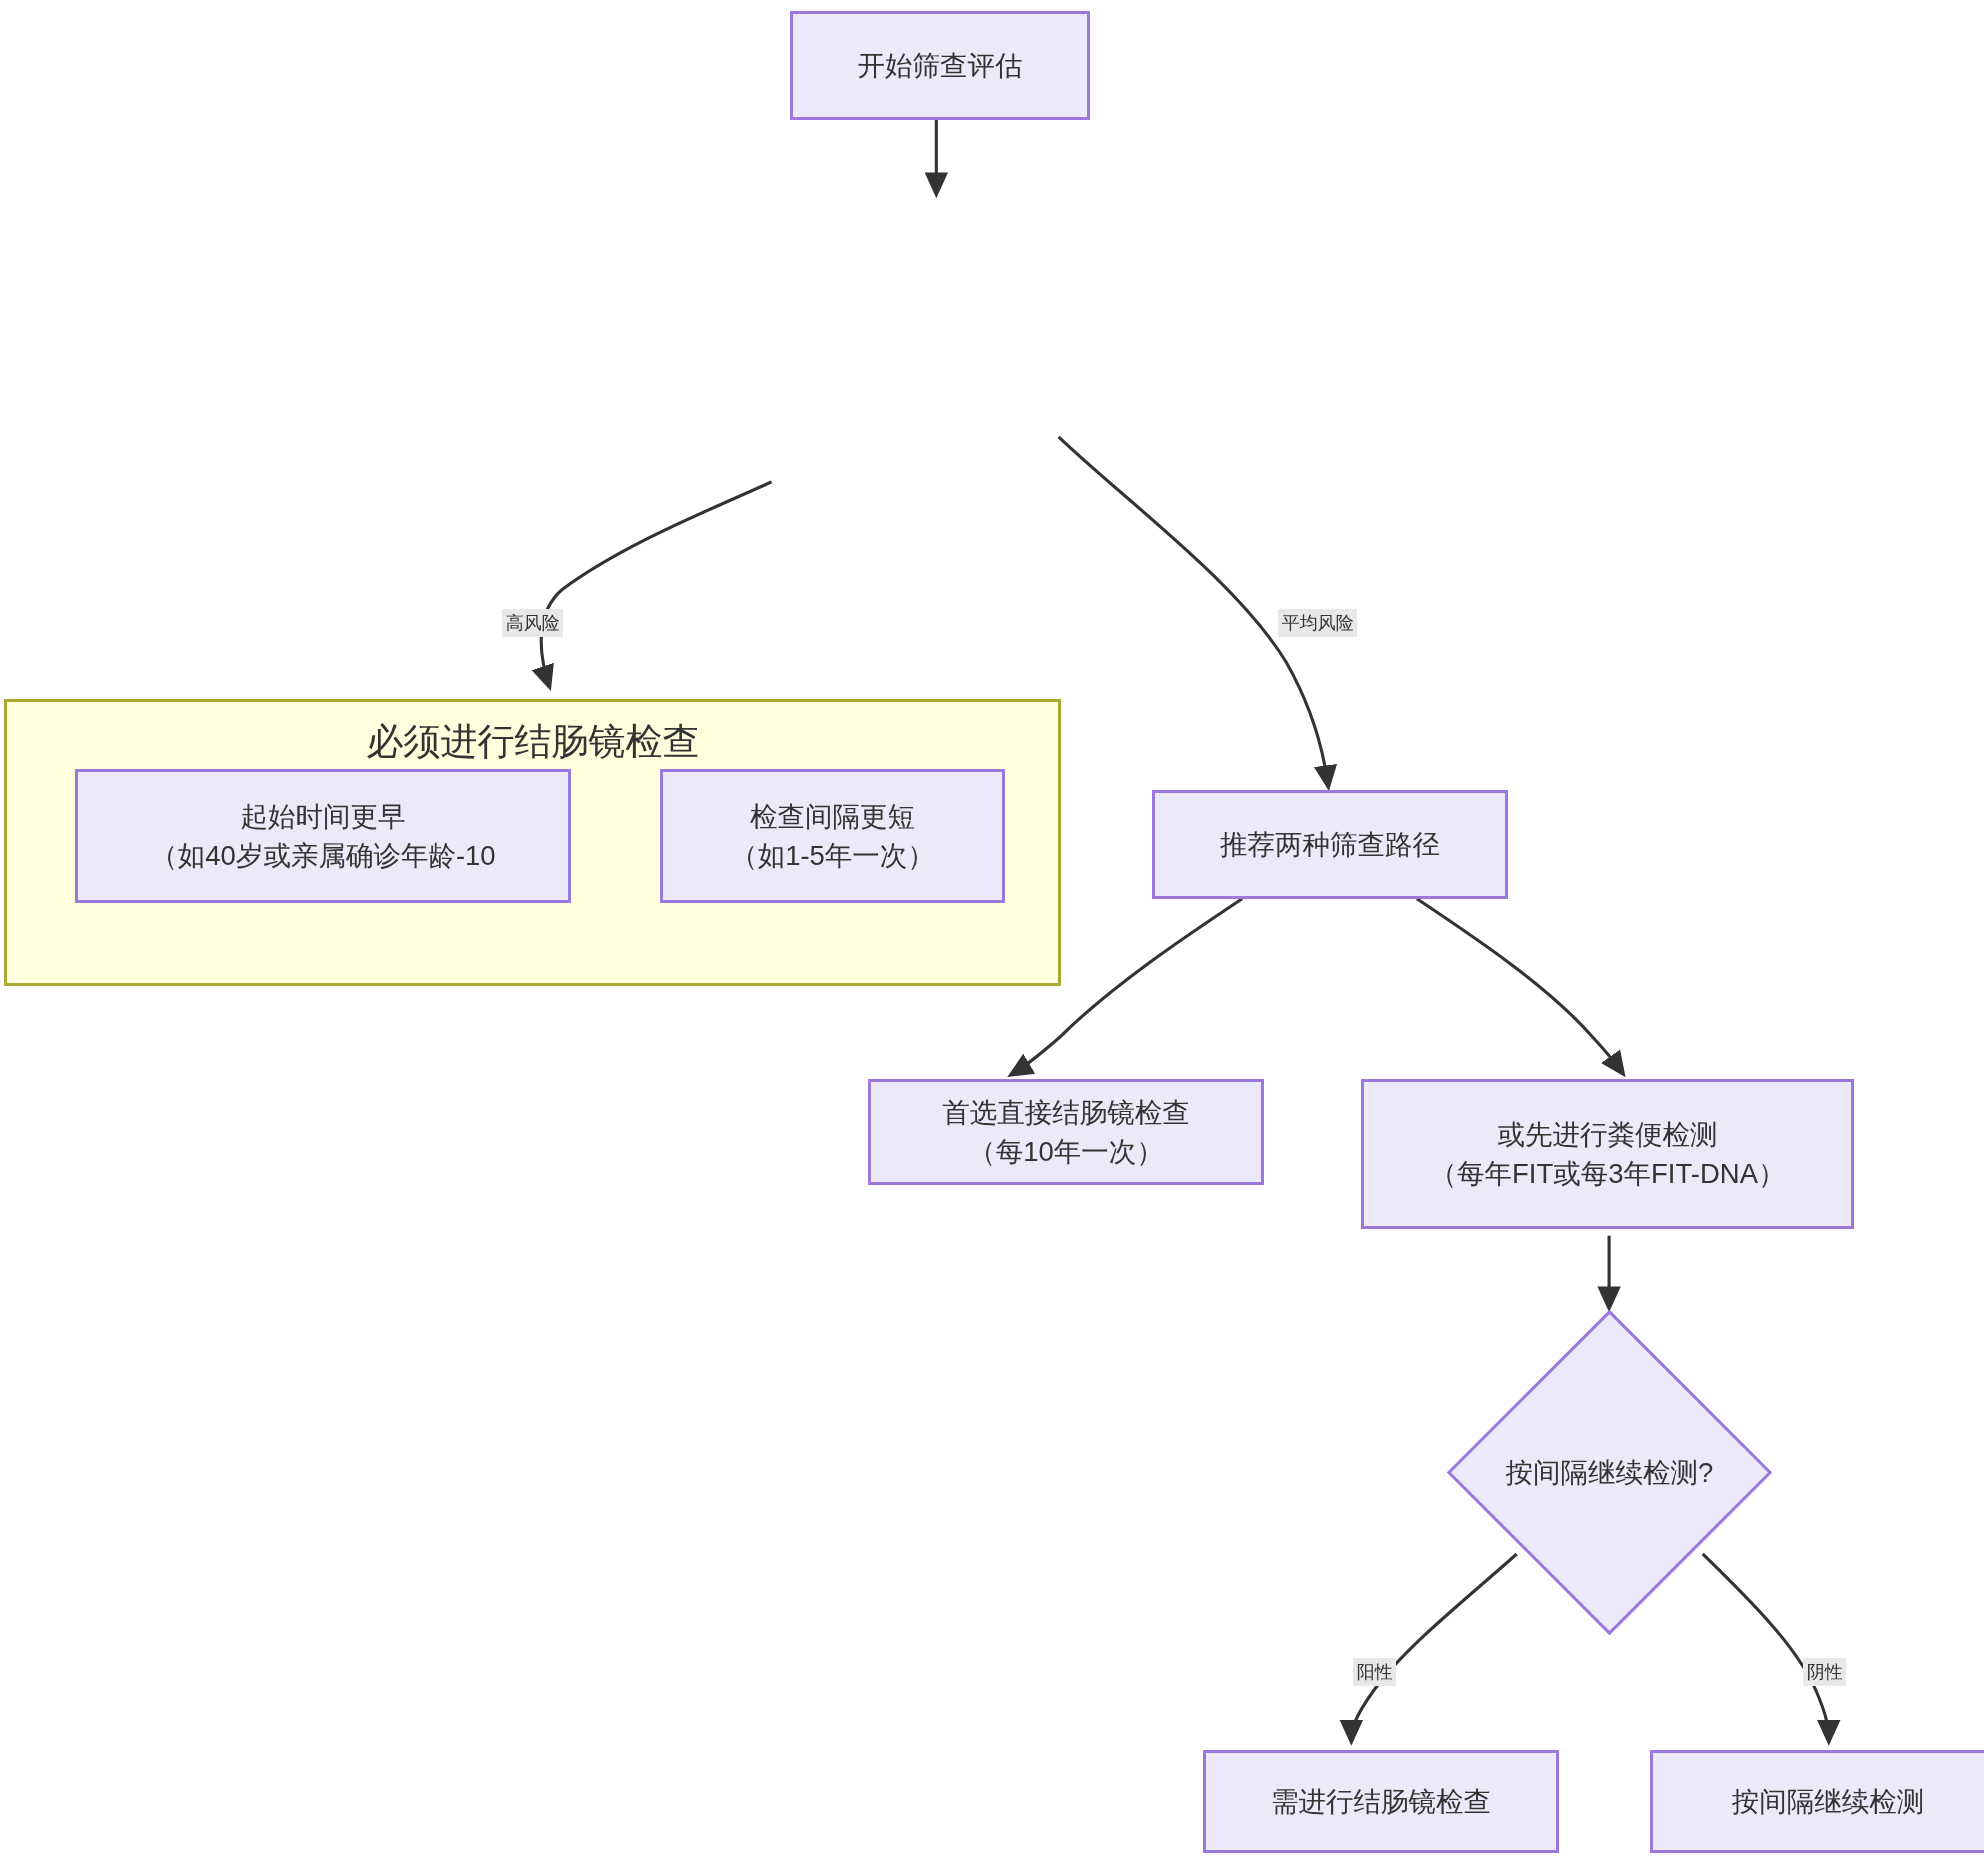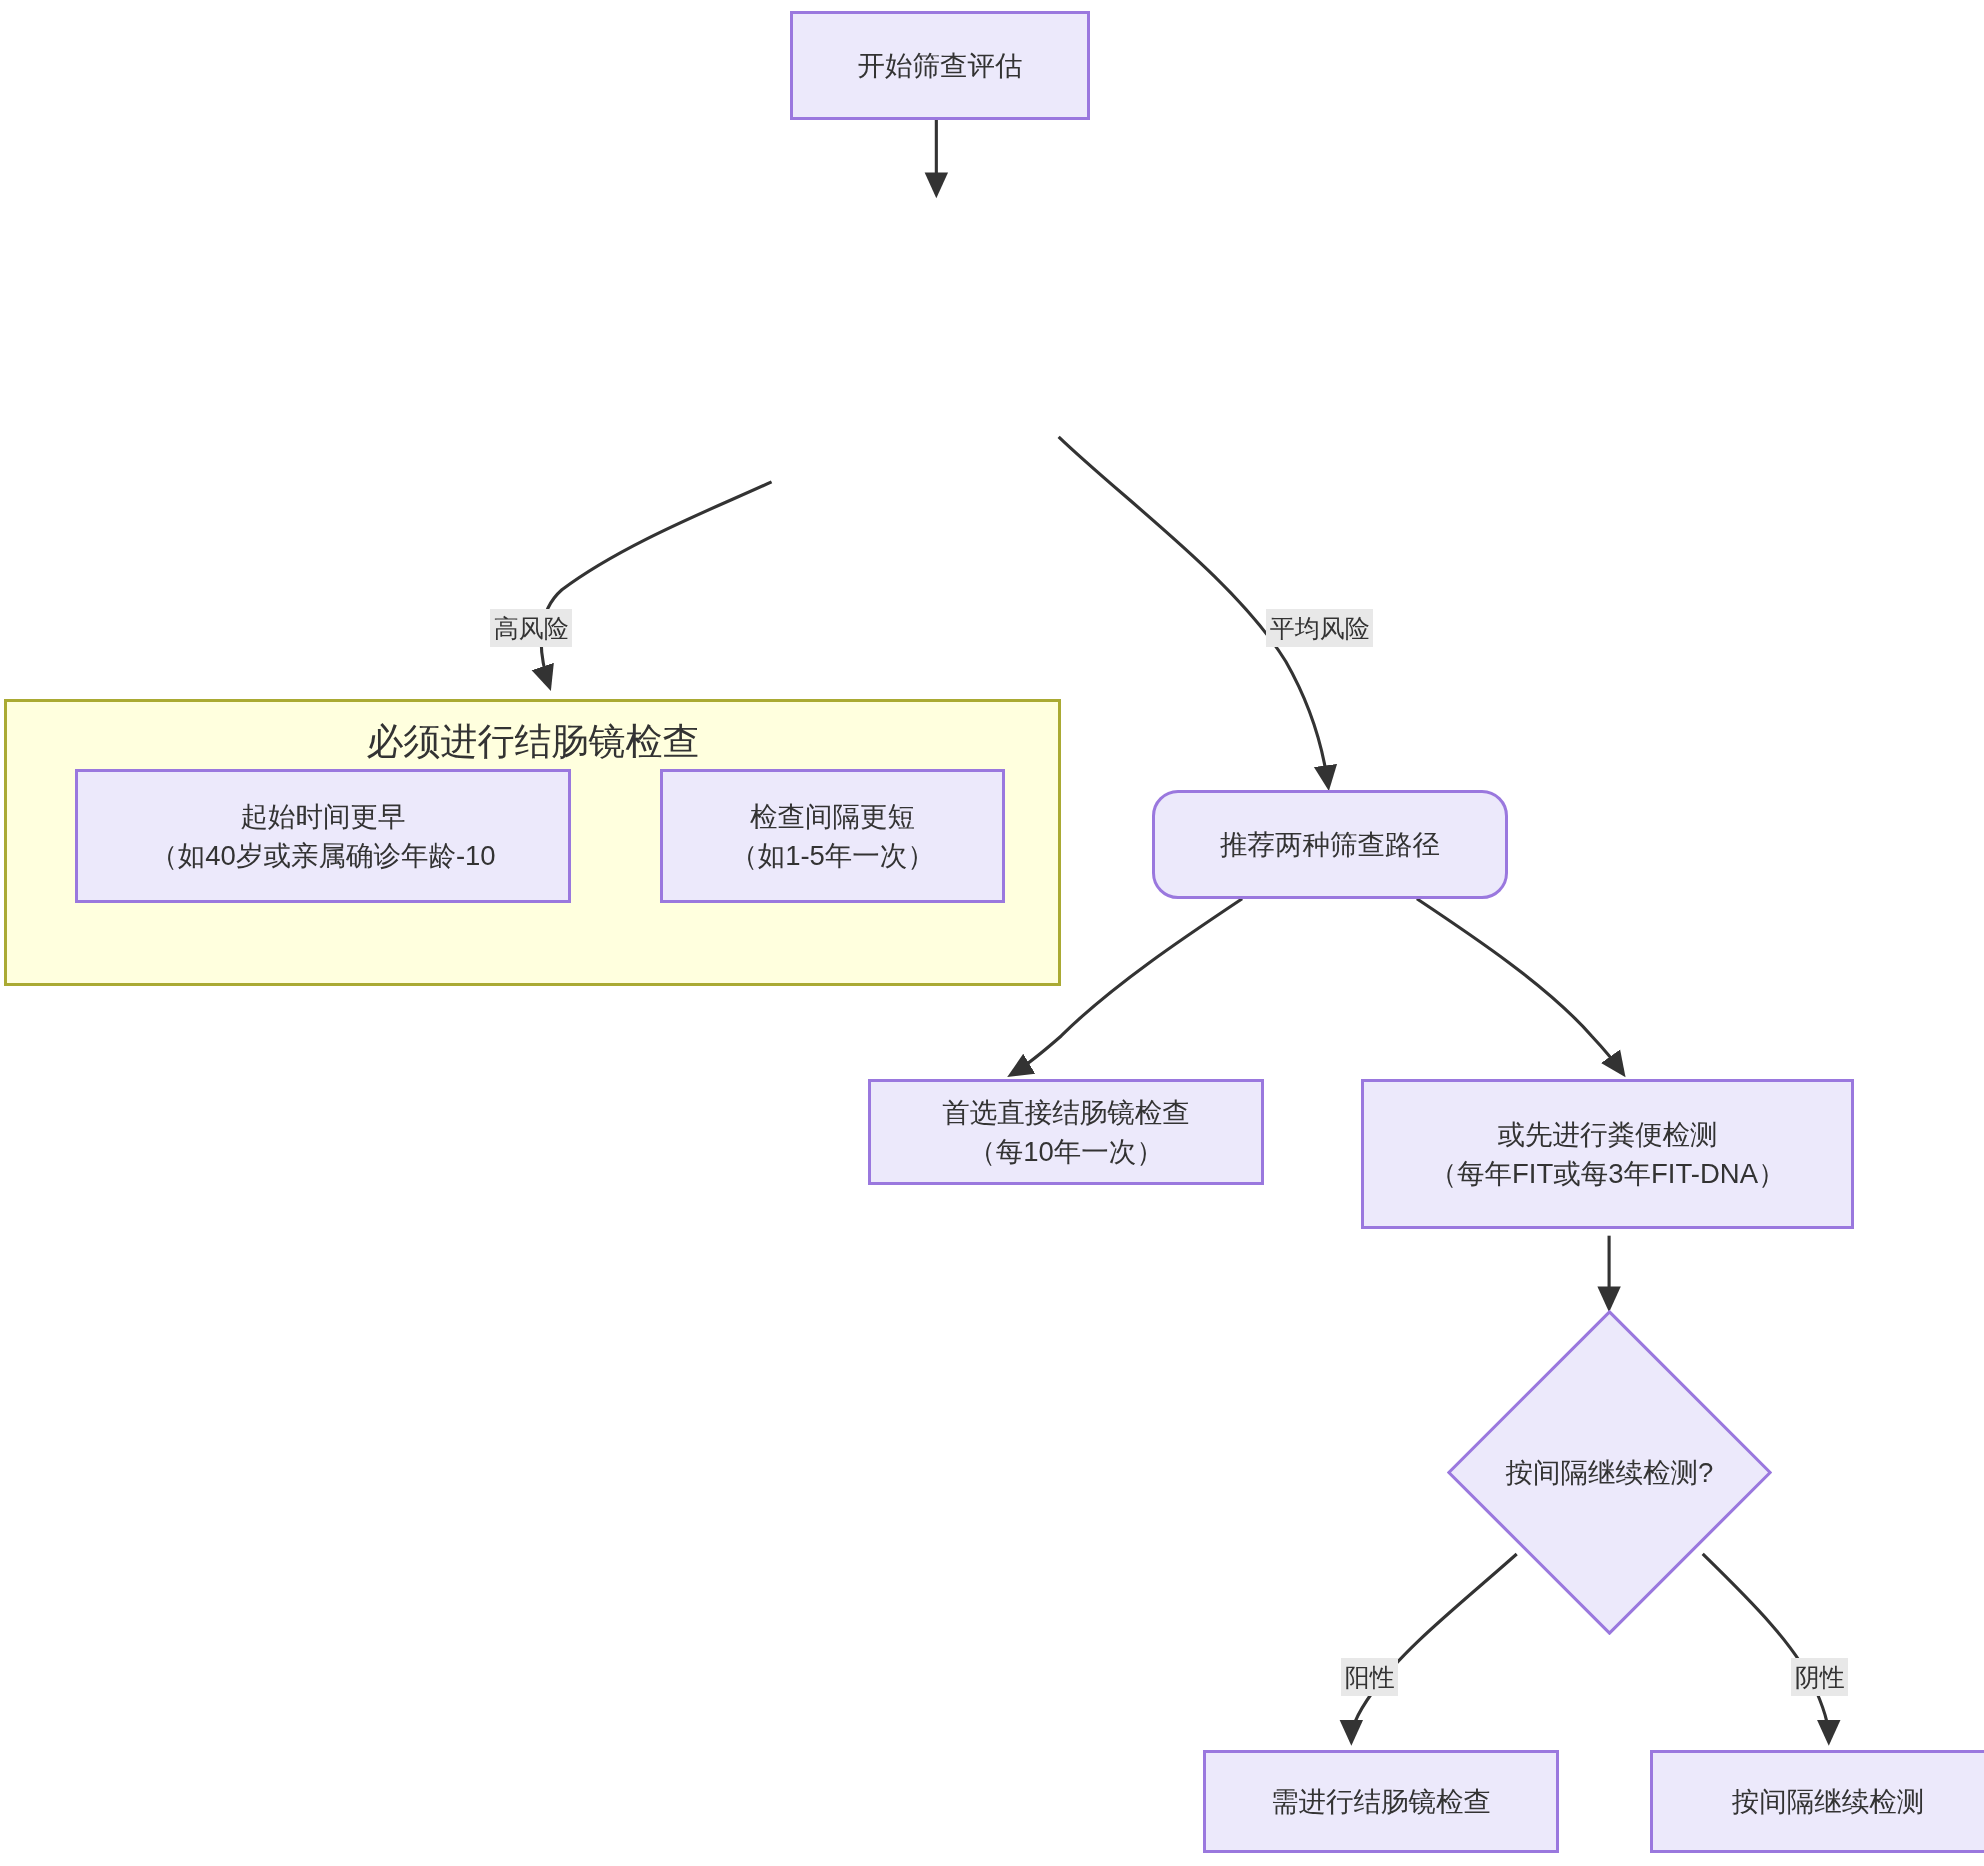--- a/index.html
+++ b/index.html
@@ -80,25 +80,26 @@
     font-size: 37px;
     line-height: 1.42;
     top: 13.7px;
     left: 0;
     white-space: pre;
   }
   .edge-label {
     position: absolute;
     background: #e8e8e8;
     color: #333333;
-    font-size: 25px;
+    font-size: 18px;
     line-height: 1.3;
     padding: 2.5px 3.7px;
     white-space: pre;
     text-align: center;
+    margin-left: 12px;
   }
 </style>
 </head>
 <body>
 
 <div id="canvas">
 
   <svg id="edges" viewBox="0 0 3180 2990" xmlns="http://www.w3.org/2000/svg">
     <defs>
       <marker id="arrow" viewBox="0 0 12 12" refX="9" refY="6" markerWidth="9" markerHeight="9" orient="auto-start-reverse">
@@ -135,21 +136,21 @@
   <div class="node" style="left:75px; top:769px; width:496px; height:134px; overflow:hidden;">
     <span class="txt">起始时间更早
 （如40岁或亲属确诊年龄-10</span>
   </div>
 
   <div class="node" style="left:660px; top:769px; width:345px; height:134px;">
     <span class="txt">检查间隔更短
 （如1-5年一次）</span>
   </div>
 
-  <div class="node" style="left:1152px; top:790px; width:356px; height:109px;border-radius:26px;">
+  <div class="node" style="left:1152px; top:790px; width:356px; height:109px;">
     <span class="txt">推荐两种筛查路径</span>
   </div>
 
   <div class="node" style="left:868px; top:1079px; width:396px; height:106px;">
     <span class="txt">首选直接结肠镜检查
 （每10年一次）</span>
   </div>
 
   <div class="node" style="left:1361px; top:1079px; width:493px; height:150px;">
     <span class="txt">或先进行粪便检测

